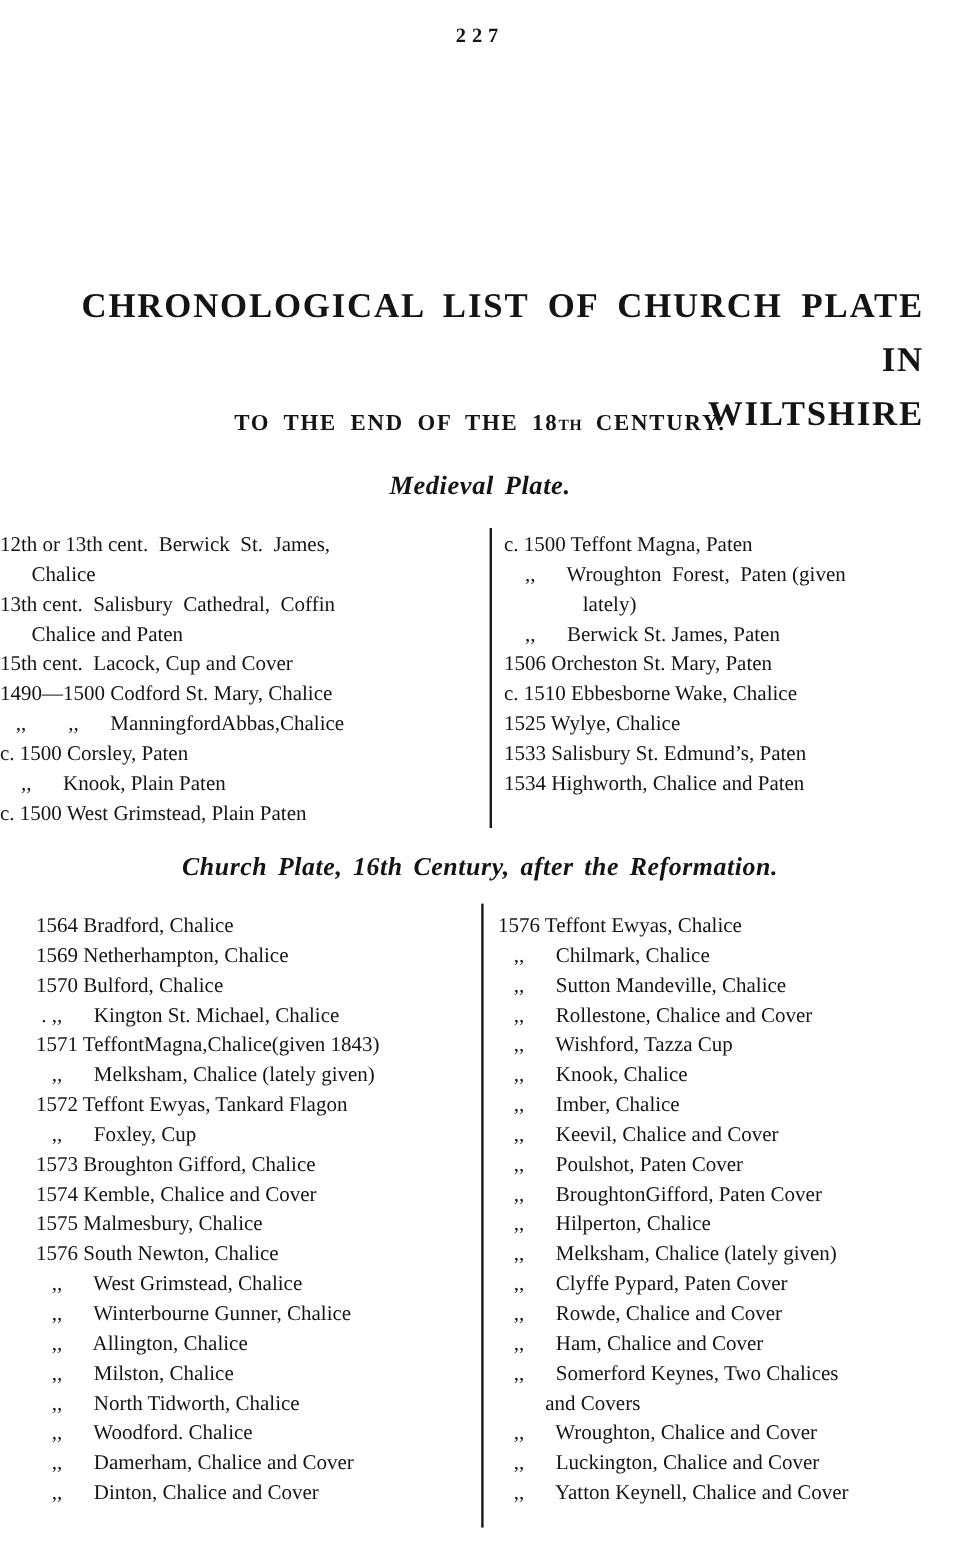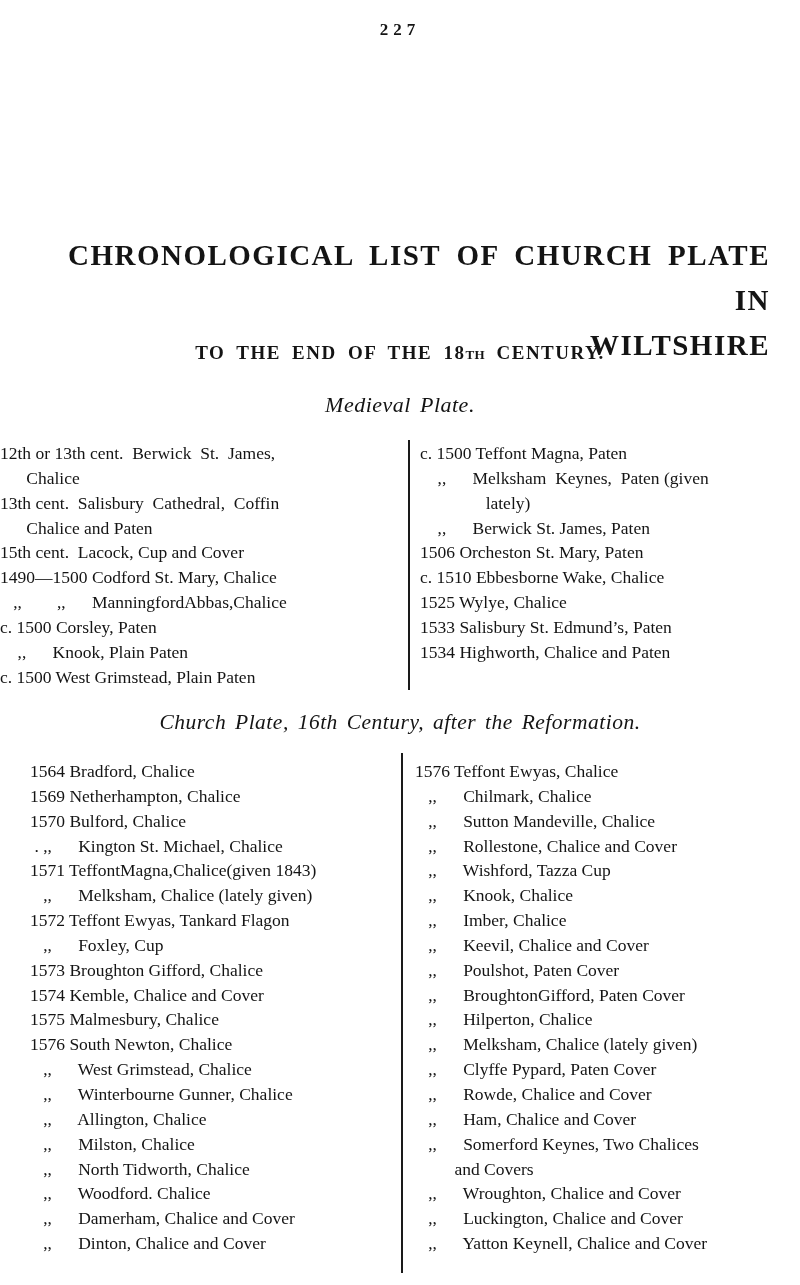--- a/index.html
+++ b/index.html
@@ -18,21 +18,21 @@
     font-size:29px;font-weight:700;letter-spacing:1.5px;word-spacing:7px;
     line-height:45px;
   }
   .subtitle{
     position:absolute;top:342px;left:0;width:800px;text-align:center;
     font-size:19px;font-weight:700;letter-spacing:1.5px;word-spacing:5px;
   }
   .subtitle .smallcap{font-size:13px;letter-spacing:0.5px;}
   .section-heading{
     position:absolute;left:0;width:800px;text-align:center;
-    font-style:italic;font-weight:400;font-size:22px;letter-spacing:0.5px;word-spacing:3px;
+    font-style:italic;font-weight:700;font-size:22px;letter-spacing:0.5px;word-spacing:3px;
   }
   .heading-medieval{top:392px;}
   .heading-16th{top:710px;font-size:21.5px;}
   .cols{position:absolute;left:0;width:800px;display:flex;align-items:flex-start;}
   .cols-medieval{top:438px;}
   .cols-16th{top:752px;}
   .col{box-sizing:border-box;font-size:17.5px;line-height:24.85px;}
   .col .entry{white-space:pre-wrap;}
   .col-med-left{width:408px;padding-top:3px;}
   .col-med-right{width:392px;padding-left:12px;padding-top:3px;}
@@ -66,21 +66,21 @@
       Chalice and Paten</div>
         <div class="entry">15th cent.  Lacock, Cup and Cover</div>
         <div class="entry">1490—1500 Codford St. Mary, Chalice</div>
         <div class="entry">   ,,        ,,      ManningfordAbbas,Chalice</div>
         <div class="entry">c. 1500 Corsley, Paten</div>
         <div class="entry">    ,,      Knook, Plain Paten</div>
         <div class="entry">c. 1500 West Grimstead, Plain Paten</div>
       </div>
     <div class="col col-med-right">
         <div class="entry">c. 1500 Teffont Magna, Paten</div>
-        <div class="entry">    ,,      Melksham  Keynes,  Paten (given
+        <div class="entry">    ,,      Wroughton  Forest,  Paten (given
                lately)</div>
         <div class="entry">    ,,      Berwick St. James, Paten</div>
         <div class="entry">1506 Orcheston St. Mary, Paten</div>
         <div class="entry">c. 1510 Ebbesborne Wake, Chalice</div>
         <div class="entry">1525 Wylye, Chalice</div>
         <div class="entry">1533 Salisbury St. Edmund’s, Paten</div>
         <div class="entry">1534 Highworth, Chalice and Paten</div>
       </div>
   </div>
   <div class="vrule vrule-medieval"></div>

